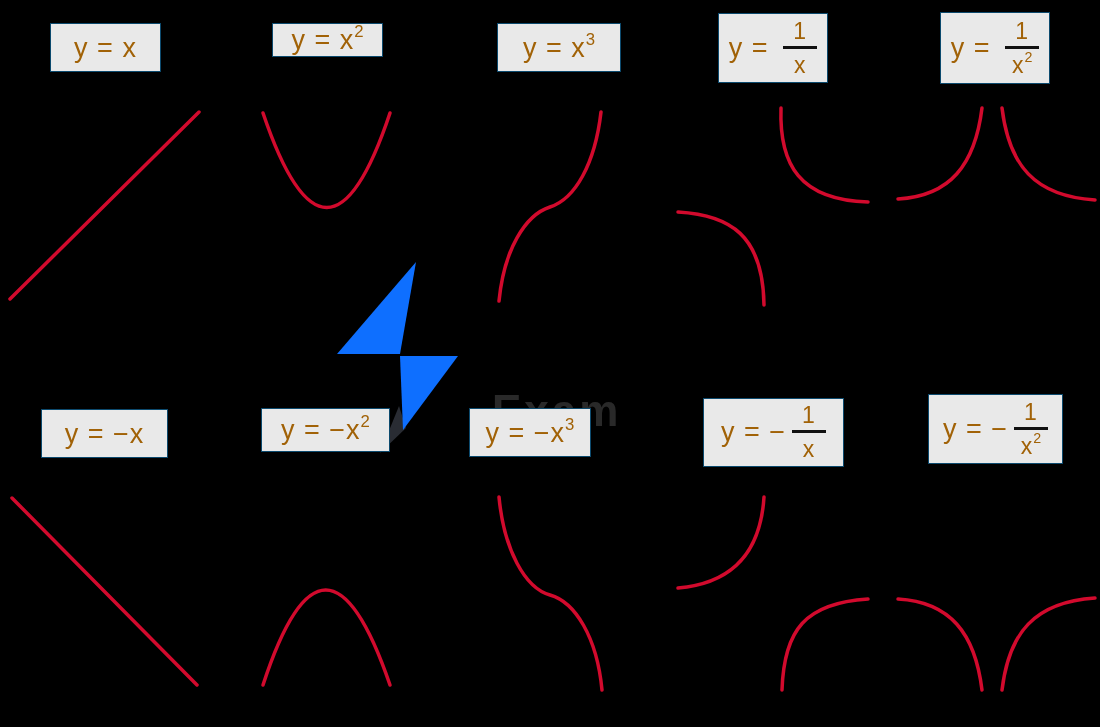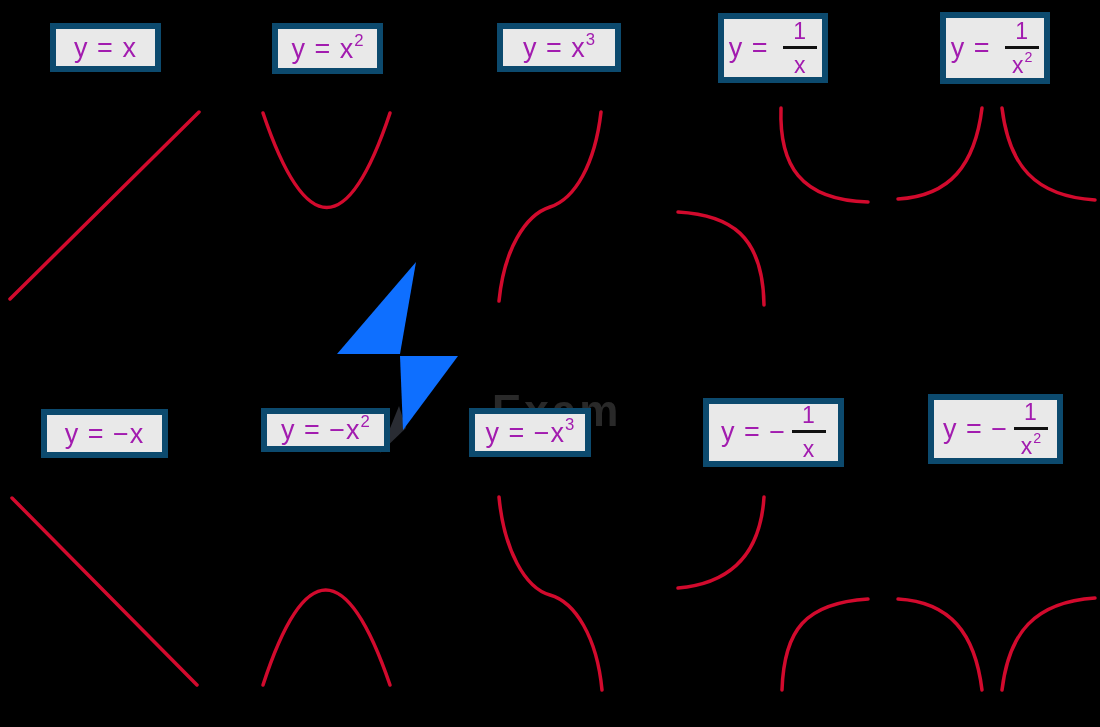--- a/index.html
+++ b/index.html
@@ -12,21 +12,21 @@
   .curve { fill:none; stroke:#d20a2d; stroke-width:3.5; stroke-linecap:round; }
   .bolt  { fill:#0e6fff; stroke:none; }
   .ghost { fill:#b9c8e8; opacity:0.22; stroke:none; }
   .watermark {
     position:absolute; left:492px; top:386px; z-index:2;
     font-size:44px; font-weight:bold; letter-spacing:3px;
     color:rgba(255,255,255,0.16); user-select:none;
   }
   .label {
     position:absolute; z-index:3; box-sizing:border-box;
-    background:#e9e9e9; border:6px solid #0c4a6e; color:#a21caf;
+    background:#e9e9e9; border:1px solid #0c4a6e; color:#a16207;
     display:flex; align-items:center; justify-content:center;
     font-size:27px; letter-spacing:1px; line-height:1;
   }
   .label .expr { white-space:pre; }
   .pow { font-size:0.62em; position:relative; top:-0.1em; letter-spacing:0; }
   .frac { display:inline-flex; flex-direction:column; align-items:center; margin-left:6px; line-height:1; }
   .frac .num  { font-size:23px; padding-bottom:3px; }
   .frac .rule { display:block; width:34px; height:3px; background:#111111; }
   .frac .den  { font-size:23px; padding-top:3px; white-space:nowrap; }
   .prewrap { white-space:pre; }
@@ -55,21 +55,21 @@
     <polygon class="bolt" points="416,262 337,354 400,354"></polygon>
     <polygon class="bolt" points="400,356 458,356 403,430"></polygon>
   </svg>
 
   <div class="watermark">Exam</div>
 
   <div class="label" style="left:50px;top:23px;width:111px;height:49px">
     <span class="expr"><span class="prewrap">y = x</span><sup class="pow"></sup></span>
   </div>
 
-  <div class="label" style="left:272px;top:23px;width:111px;height:51px">
+  <div class="label" style="left:272px;top:23px;width:111px;height:34px">
     <span class="expr"><span class="prewrap">y = x</span><sup class="pow">2</sup></span>
   </div>
 
   <div class="label" style="left:497px;top:23px;width:124px;height:49px">
     <span class="expr"><span class="prewrap">y = x</span><sup class="pow">3</sup></span>
   </div>
 
   <div class="label" style="left:718px;top:13px;width:110px;height:70px">
     <span class="prewrap">y = </span>
     <span class="frac">

